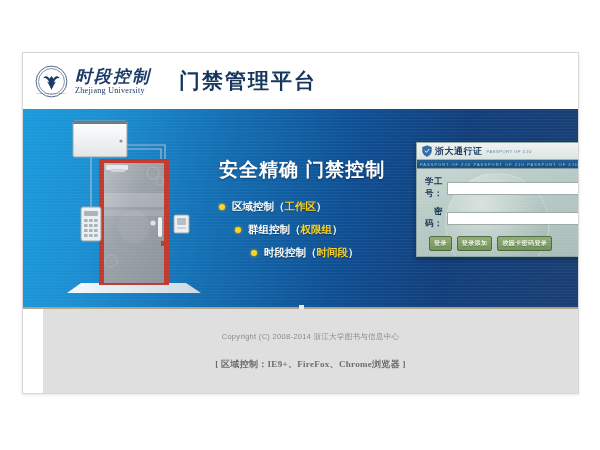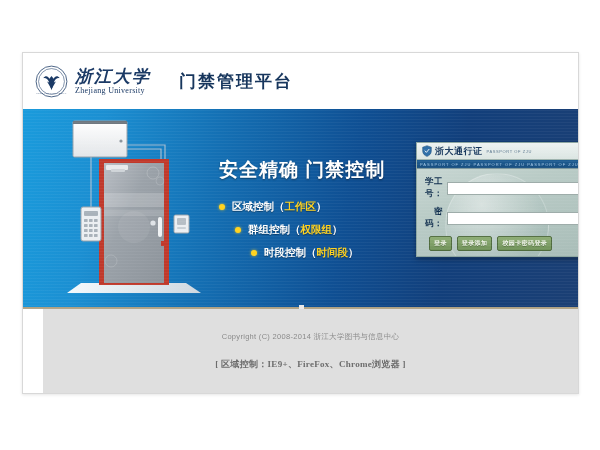--- a/index.html
+++ b/index.html
@@ -38,21 +38,21 @@
     font-size: 17px; font-weight: bold; font-style: italic;
     color: #1b3a66; letter-spacing: 2px;
   }
   .logo-en {
     font-family: "Liberation Serif", "DejaVu Serif", serif;
     font-size: 8px; color: #1b3a66; letter-spacing: .3px;
     margin-top: 2px;
   }
   #platform-title {
     margin-left: 28px;
-    font-size: 17px; font-weight: bold;
+    font-size: 21px; font-weight: bold;
     color: #17365d; letter-spacing: 2px;
   }
 
   
   #banner {
     position: relative;
     height: 200px;
     background:
       linear-gradient(100deg,
         #1a9bdc 0%, #1b8fd2 14%, #1470b4 34%,
@@ -177,21 +177,21 @@
     <div class="logo-wrap">
       <svg class="logo-seal" viewBox="0 0 60 60">
         <circle cx="30" cy="30" r="28" fill="none" stroke="#1b3a66" stroke-width="1.4"></circle>
         <circle cx="30" cy="30" r="23.5" fill="none" stroke="#1b3a66" stroke-width="1"></circle>
         <path d="M15 24 C19 18 24 20 26 25 L30 20 L34 25 C36 20 41 18 45 24
                  C40 23 37 26 35 30 L30 46 L25 30 C23 26 20 23 15 24 Z" fill="#1b3a66"></path>
         <path d="M22 30 L30 44 L38 30 C34 33 26 33 22 30 Z" fill="#1b3a66"></path>
         <text x="30" y="53" font-size="4.2" fill="#1b3a66" text-anchor="middle" font-family="Liberation Serif, serif" letter-spacing="0.5">ZHEJIANG UNIVERSITY</text>
       </svg>
       <div class="logo-text">
-        <span class="logo-cn">浙江大学</span>
+        <span class="logo-cn">时段控制</span>
         <span class="logo-en">Zhejiang University</span>
       </div>
     </div>
     <div id="platform-title">门禁管理平台</div>
   </div>
 
   <div id="banner">
 
     <svg id="door-art" viewBox="0 0 150 190">
       <defs>

